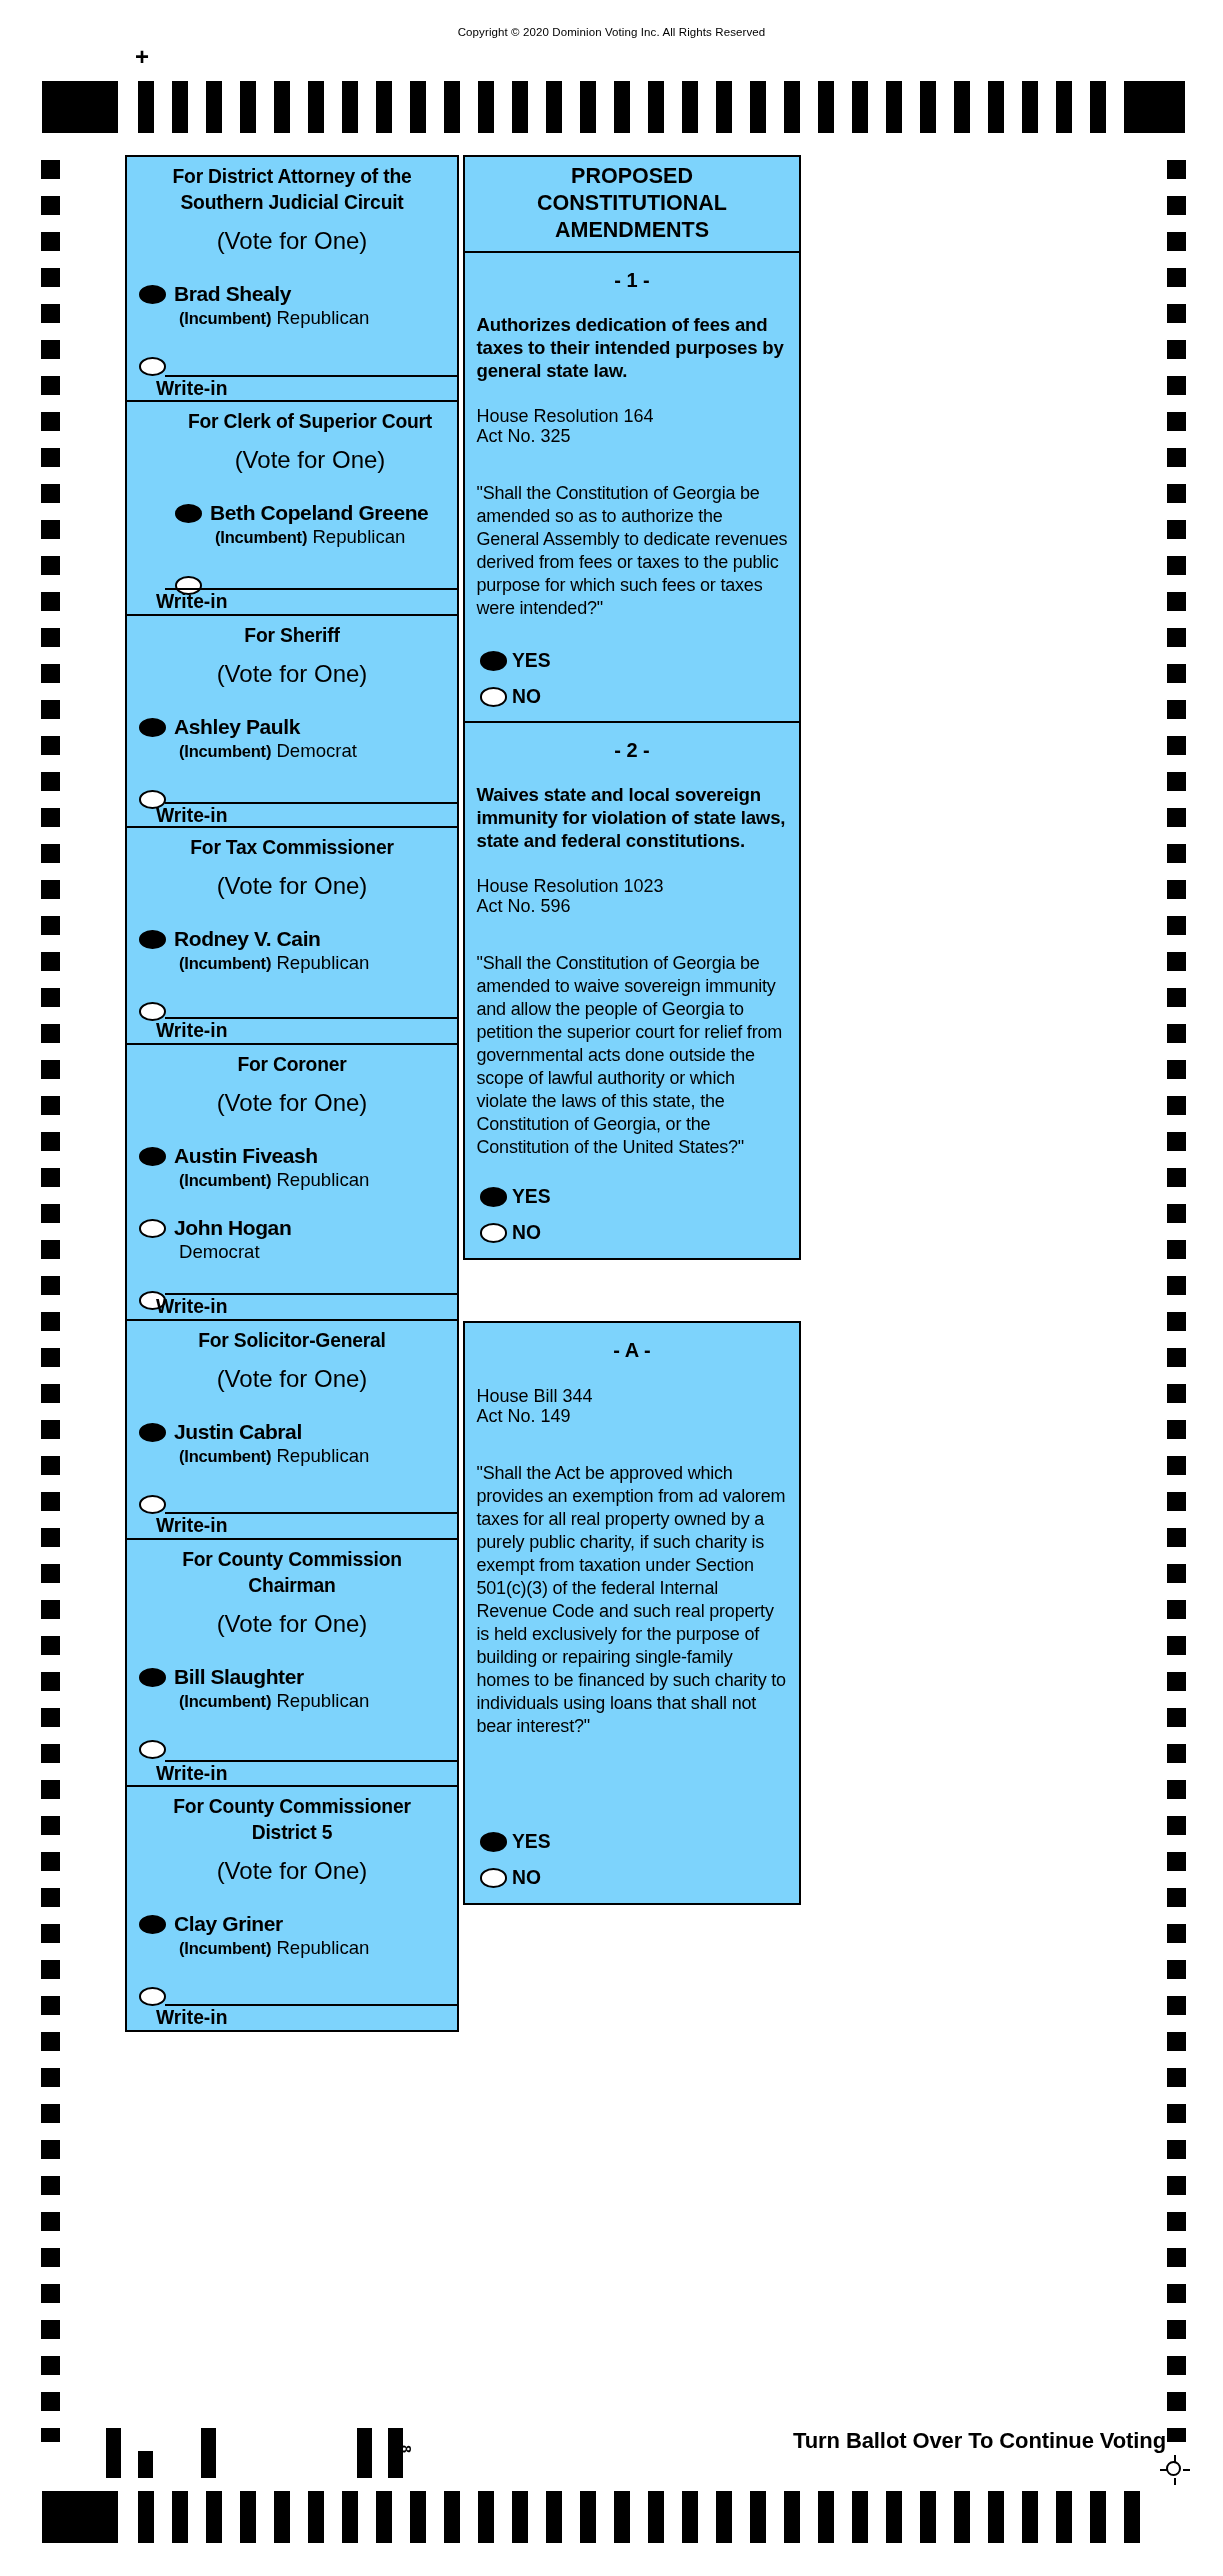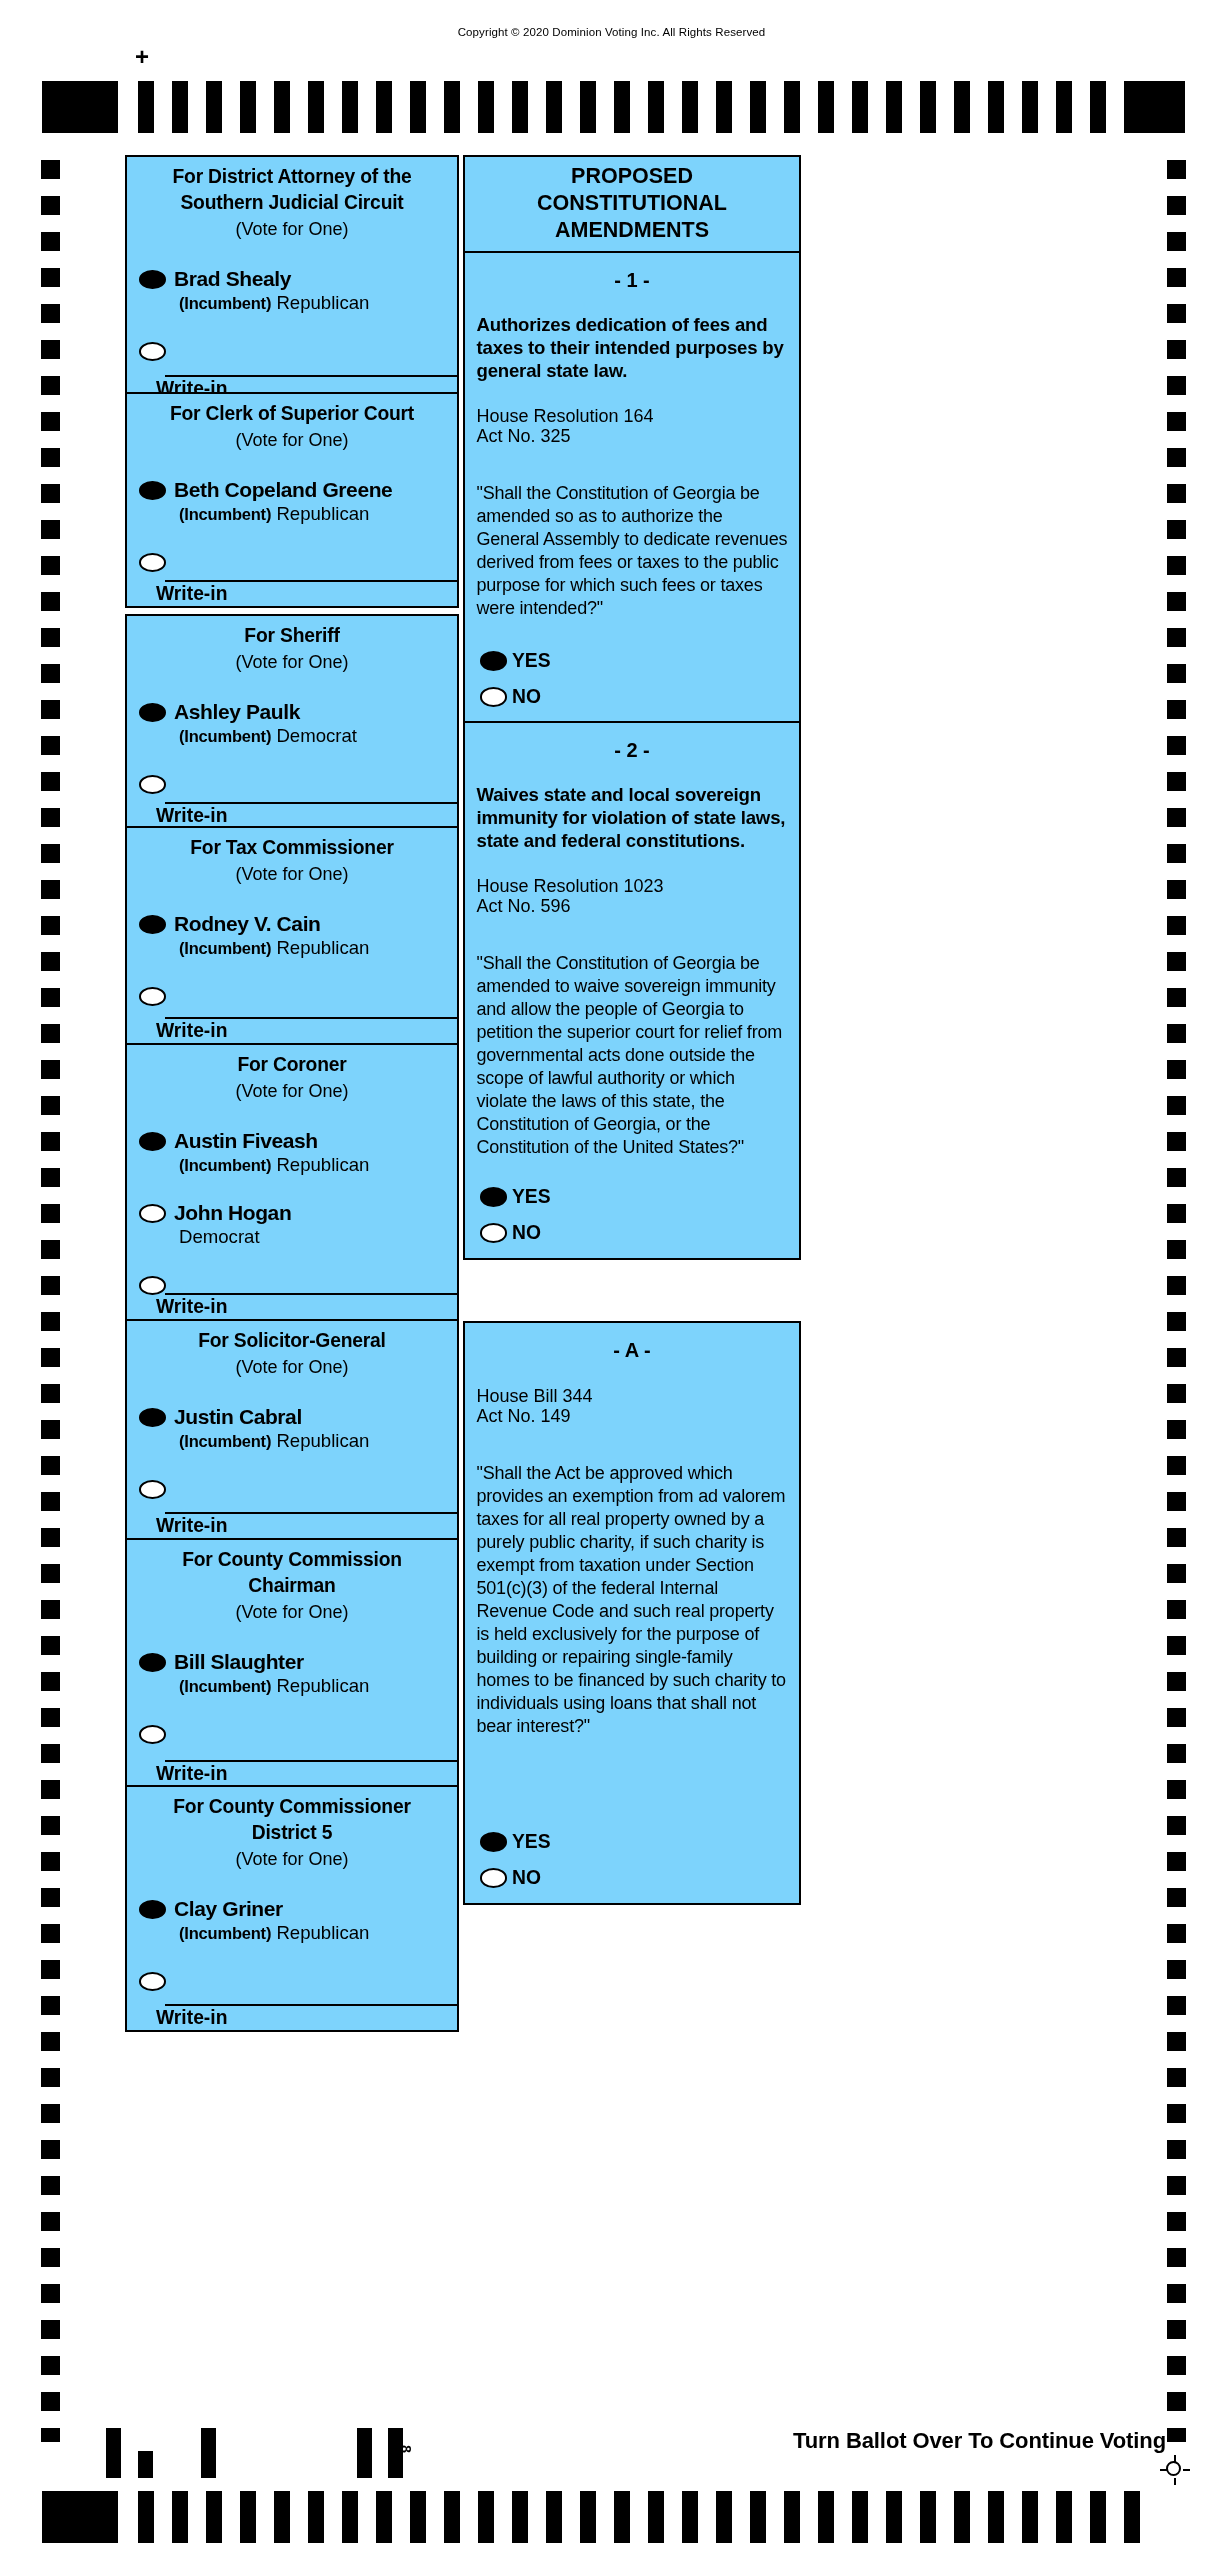--- a/index.html
+++ b/index.html
@@ -31,21 +31,21 @@
 
   
   .contest, .measure, .mheader {
     position:absolute; border:2.1px solid #000; background:#7dd3fc; box-sizing:border-box;
   }
   .contest { left:125px; width:334px; }
   .measure, .mheader { left:463px; width:338px; }
 
   .c-title { margin-top:7.2px; text-align:center; font-weight:bold; font-size:19.3px;
              line-height:26px; white-space:pre-line; letter-spacing:-0.2px; }
-  .c-instr { text-align:center; font-size:18px; margin-top:3px; }
+  .c-instr { text-align:center; font-size:24px; margin-top:11px; }
   .c-rows  { margin-top:30px; }
   .cand-row { position:relative; height:72px; }
   .oval {
     display:inline-block; width:27px; height:19.3px; border:2.1px solid #000;
     border-radius:50%; background:#fff; box-sizing:border-box;
   }
   .oval.filled { background:#000; }
   .cand-row .oval { position:absolute; left:12px; top:0; }
   .cand-name { position:absolute; left:47px; top:-2.9px; font-weight:bold; font-size:21px;
                letter-spacing:-0.4px; white-space:nowrap; }
@@ -105,21 +105,21 @@
             <span class="cand-name">Brad Shealy</span>
             <div class="cand-party"><span class="inc">(Incumbent)</span> Republican</div>
           </div>
           <div class="cand-row">
             <span class="oval"></span>
           </div>
         </div>
         <div class="wi-line"></div>
         <div class="wi-label">Write-in</div>
       </div>
-      <div class="contest" style="top: 392px; height: 216px;">
+      <div class="contest" style="top: 400px; height: 216px; padding-left: 36px;">
         <div class="c-title">For Clerk of Superior Court</div>
         <div class="c-instr">(Vote for One)</div>
         <div class="c-rows">
           <div class="cand-row">
             <span class="oval filled"></span>
             <span class="cand-name">Beth Copeland Greene</span>
             <div class="cand-party"><span class="inc">(Incumbent)</span> Republican</div>
           </div>
           <div class="cand-row">
             <span class="oval"></span>

